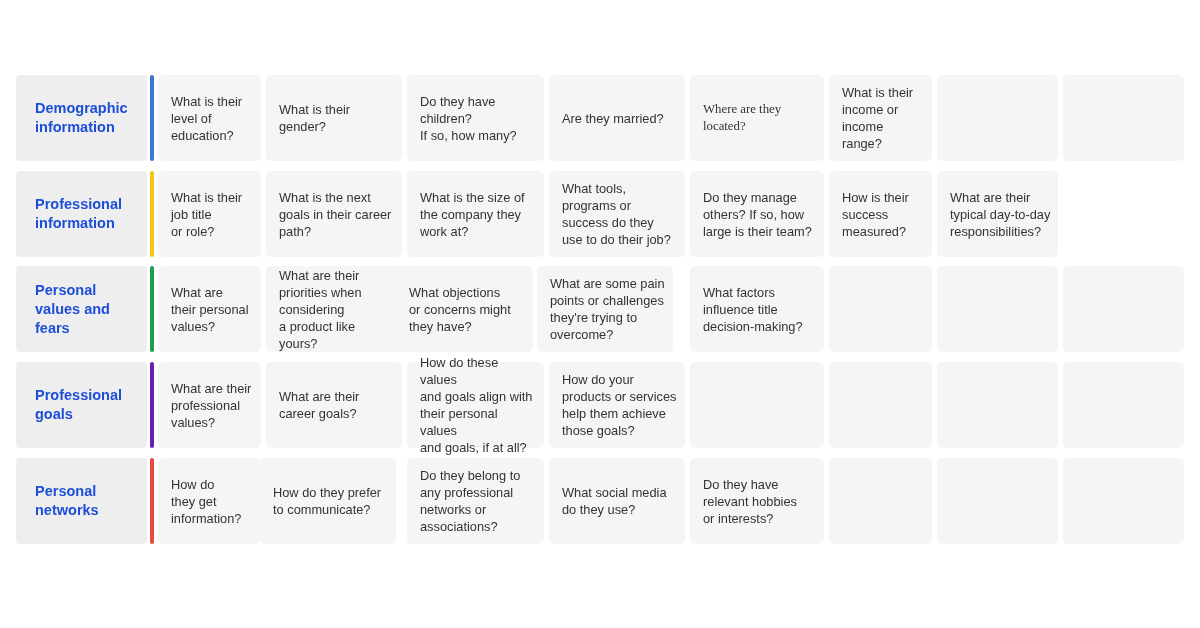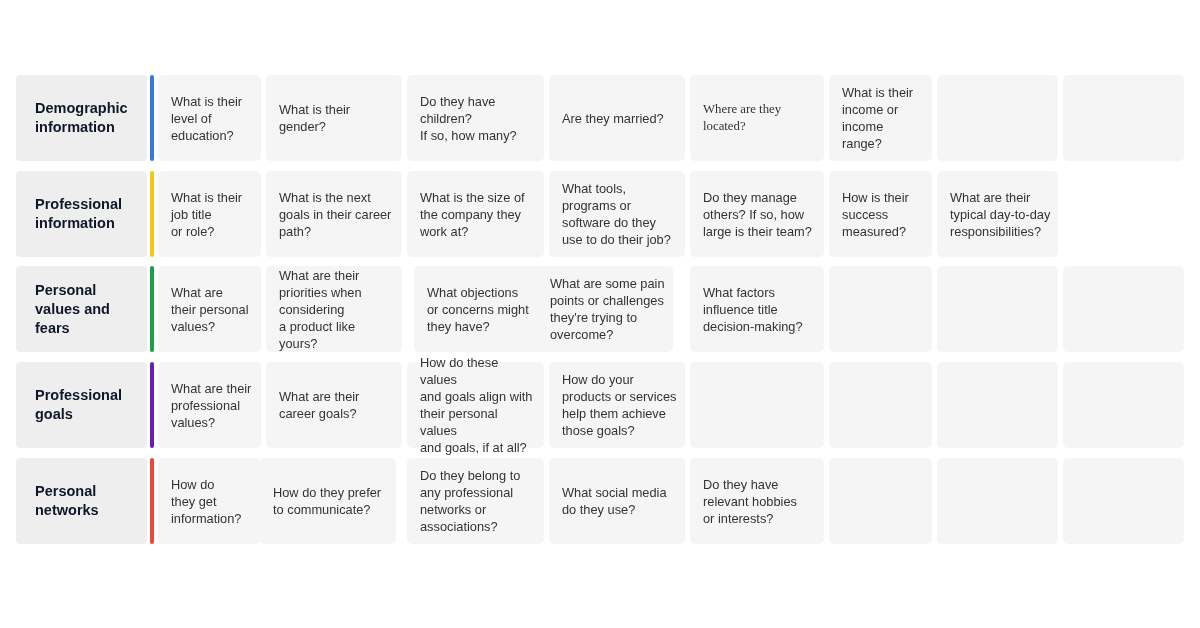--- a/index.html
+++ b/index.html
@@ -36,21 +36,21 @@
       border-radius: 4px;
       box-sizing: border-box;
       padding-left: 19px;
       display: flex;
       align-items: center;
     }
     .header-label {
       font-weight: bold;
       font-size: 14.5px;
       line-height: 19px;
-      color: #0f172a;
+      color: #1d4ed8;
     }
     .color-bar {
       position: absolute;
       left: 134px;
       top: 0;
       width: 4px;
       height: 86px;
       border-radius: 2px;
     }
     .cell {
@@ -133,21 +133,21 @@
 path?</span>
       </div>
     <div class="cell" style="left:391px;width:137px;">
         <span class="cell-text">What is the size of
 the company they
 work at?</span>
       </div>
     <div class="cell" style="left:533px;width:136px;">
         <span class="cell-text">What tools,
 programs or
-software do they
+success do they
 use to do their job?</span>
       </div>
     <div class="cell" style="left:674px;width:134px;">
         <span class="cell-text">Do they manage
 others? If so, how
 large is their team?</span>
       </div>
     <div class="cell" style="left:813px;width:103px;">
         <span class="cell-text">How is their
 success
@@ -171,21 +171,21 @@
         <span class="cell-text">What are
 their personal
 values?</span>
       </div>
     <div class="cell" style="left:250px;width:136px;">
         <span class="cell-text">What are their
 priorities when
 considering
 a product like yours?</span>
       </div>
-    <div class="cell" style="left:398px;width:137px;">
+    <div class="cell" style="left:380px;width:137px;">
         <span class="cell-text">What objections
 or concerns might
 they have?</span>
       </div>
     <div class="cell" style="left:521px;width:136px;">
         <span class="cell-text">What are some pain
 points or challenges
 they're trying to
 overcome?</span>
       </div>

